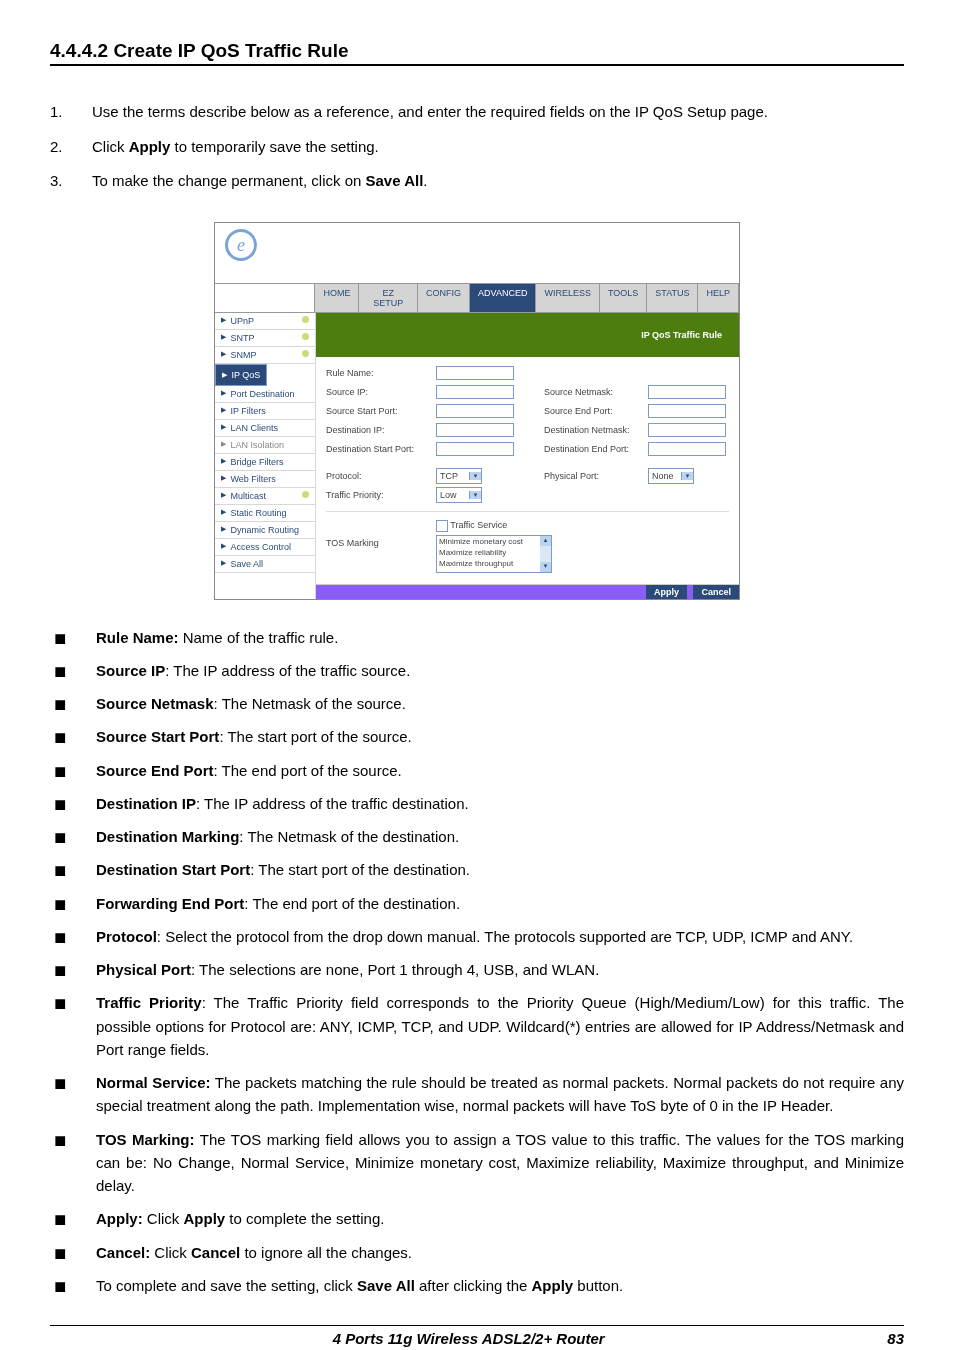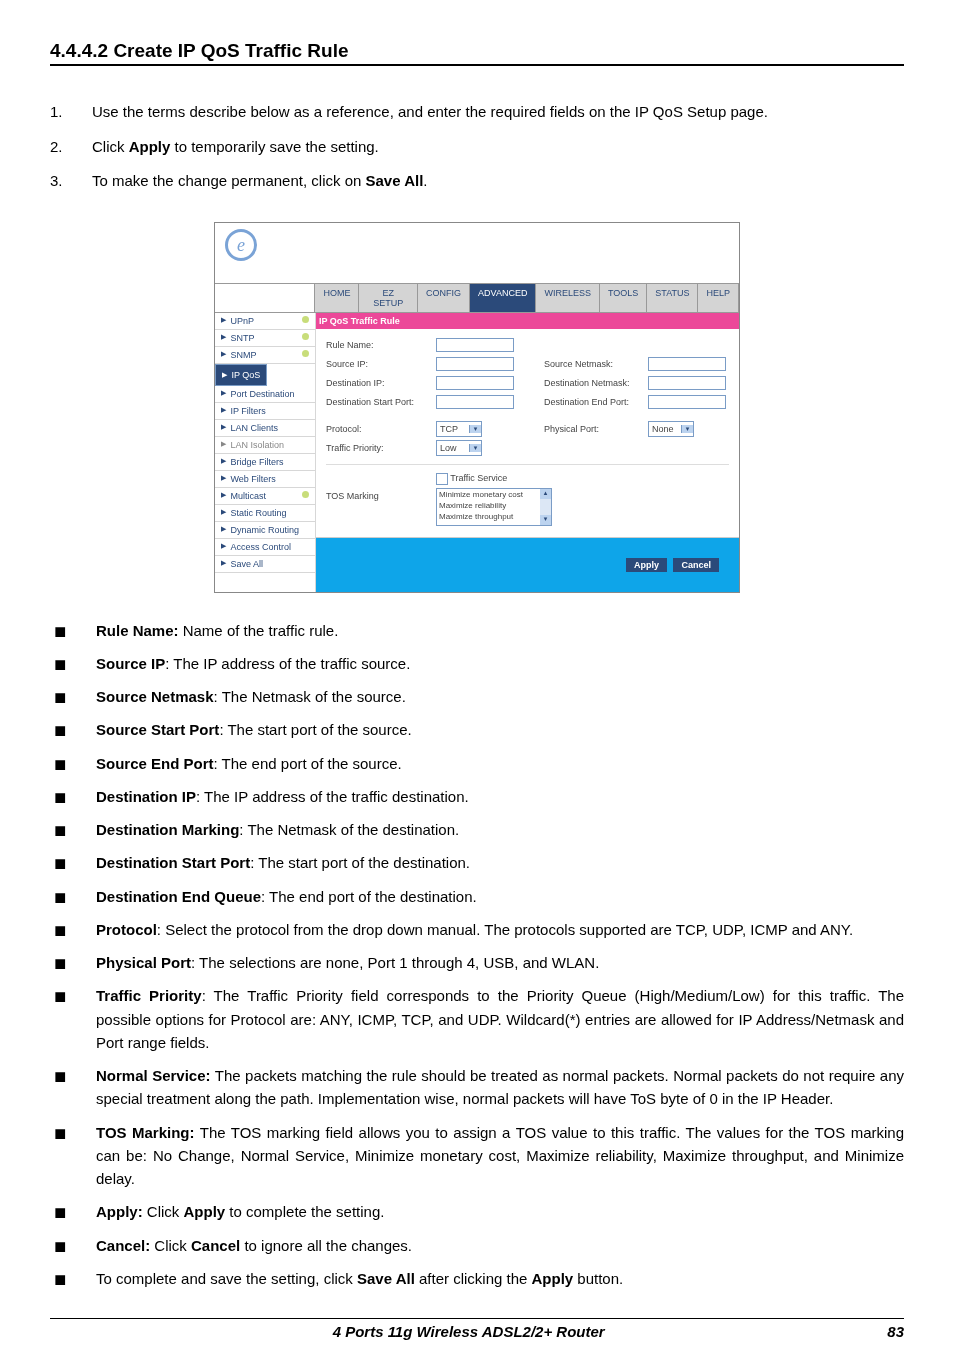--- a/index.html
+++ b/index.html
@@ -17,37 +17,37 @@
 .tab{padding:4px 8px;border-right:1px solid #999;color:#2b4a7a;text-align:center}
 .tab.active{background:#2b4a7a;color:#fff}
 .cols{display:flex;background:#fff}
 .side{width:100px;font-size:9px;color:#2b4a7a;border-right:1px solid #d7d7d7}
 .srow{display:flex;align-items:flex-start;padding:3px 6px;border-bottom:1px solid #d7d7d7;gap:4px}
 .arw{font-size:7px}
 .srow.sel{background:#2b4a7a;color:#fff}
 .srow.dim{color:#888}
 .cir{width:7px;height:7px;border-radius:50%;background:#c8dd7a;margin-left:auto}
 .mainp{flex:1;font-size:9px;color:#444}
-.mhead{background:#ec4899;color:#fff;text-align:left;font-weight:bold;padding:3px;font-size:9px}
+.mhead{background:#4d7c0f;color:#fff;text-align:right;font-weight:bold;padding:17px;font-size:9px}
 .form{padding:8px 10px}
 .frow{display:flex;align-items:center;margin-bottom:3px;height:16px}
 .flbl{width:110px}
 .rlbl{width:104px}
 .inp{border:1px solid #7a9cc6;height:12px;width:76px;background:#fff}
 .sel{border:1px solid #7a9cc6;height:14px;display:inline-flex;align-items:center;font-size:9px;background:#fff}
 .sel .sbtn{background:#bcd3ef;width:11px;text-align:center;font-size:7px;color:#2b4a7a;border-left:1px solid #7a9cc6}
 .selw{width:44px}.selw .stxt{flex:1;padding:8px 3px}
 .gap{width:30px}
 .hr{border-top:1px solid #ddd;margin:8px 0}
 .cb{width:10px;height:10px;border:1px solid #7a9cc6;display:inline-block;vertical-align:middle}
 .lst{border:1px solid #7a9cc6;width:114px;height:36px;overflow:hidden;font-size:8px;position:relative}
 .lst .li{padding:1px 2px}
 .lst .sb{position:absolute;right:0;top:0;bottom:0;width:11px;background:#dce7f5;display:flex;flex-direction:column;justify-content:space-between}
 .lst .sbt{background:#bcd3ef;height:10px;text-align:center;font-size:7px;color:#2b4a7a}
-.btnrow{background:#0ea5e9;padding:20px;text-align:right;border-top:1px solid #ccc}
+.btnrow{background:#8b5cf6;padding:0;text-align:right;border-top:1px solid #ccc}
 .btn{display:inline-block;background:#2b4a7a;color:#fff;font-size:9px;font-weight:bold;padding:2px 8px;margin-left:4px}
 .blist{font-size:15px;line-height:1.55;margin-top:4px}
 .brow{display:flex;margin-bottom:10px}
 .bmark{width:42px;text-align:left;padding-left:4px}
 .bbody{flex:1;text-align:justify}
 .foot{border-top:1px solid #000;margin-top:28px;padding-top:4px;display:flex;justify-content:space-between;font-size:15px;font-style:italic;font-weight:bold}
 b{font-weight:bold}
 </style>
 </head>
 <body>
@@ -141,20 +141,27 @@
         <div class="form">
           <div class="frow">
               <div class="flbl">Rule Name:</div>
               <div class="inp"></div>
             </div>
           <div class="frow">
             <div class="flbl">Source IP:</div>
               <div class="inp"></div>
             <div class="gap"></div>
             <div class="rlbl">Source Netmask:</div>
+              <div class="inp"></div>
+          </div>
+          <div class="frow">
+            <div class="flbl">Source Start Port:</div>
+              <div class="inp"></div>
+            <div class="gap"></div>
+            <div class="rlbl">Source End Port:</div>
               <div class="inp"></div>
           </div>
           <div class="frow">
             <div class="flbl">Destination IP:</div>
               <div class="inp"></div>
             <div class="gap"></div>
             <div class="rlbl">Destination Netmask:</div>
               <div class="inp"></div>
           </div>
           <div class="frow">
@@ -240,21 +247,21 @@
       <div class="brow">
         <div class="bmark">◼</div>
         <div class="bbody"><b>Destination Marking</b>: The Netmask of the destination.</div>
       </div>
       <div class="brow">
         <div class="bmark">◼</div>
         <div class="bbody"><b>Destination Start Port</b>: The start port of the destination.</div>
       </div>
       <div class="brow">
         <div class="bmark">◼</div>
-        <div class="bbody"><b>Destination End Queue</b>: The end port of the destination.</div>
+        <div class="bbody"><b>Forwarding End Port</b>: The end port of the destination.</div>
       </div>
       <div class="brow">
         <div class="bmark">◼</div>
         <div class="bbody"><b>Protocol</b>: Select the protocol from the drop down manual. The protocols supported are TCP, UDP, ICMP and ANY.</div>
       </div>
       <div class="brow">
         <div class="bmark">◼</div>
         <div class="bbody"><b>Physical Port</b>: The selections are none, Port 1 through 4, USB, and WLAN.</div>
       </div>
       <div class="brow">

